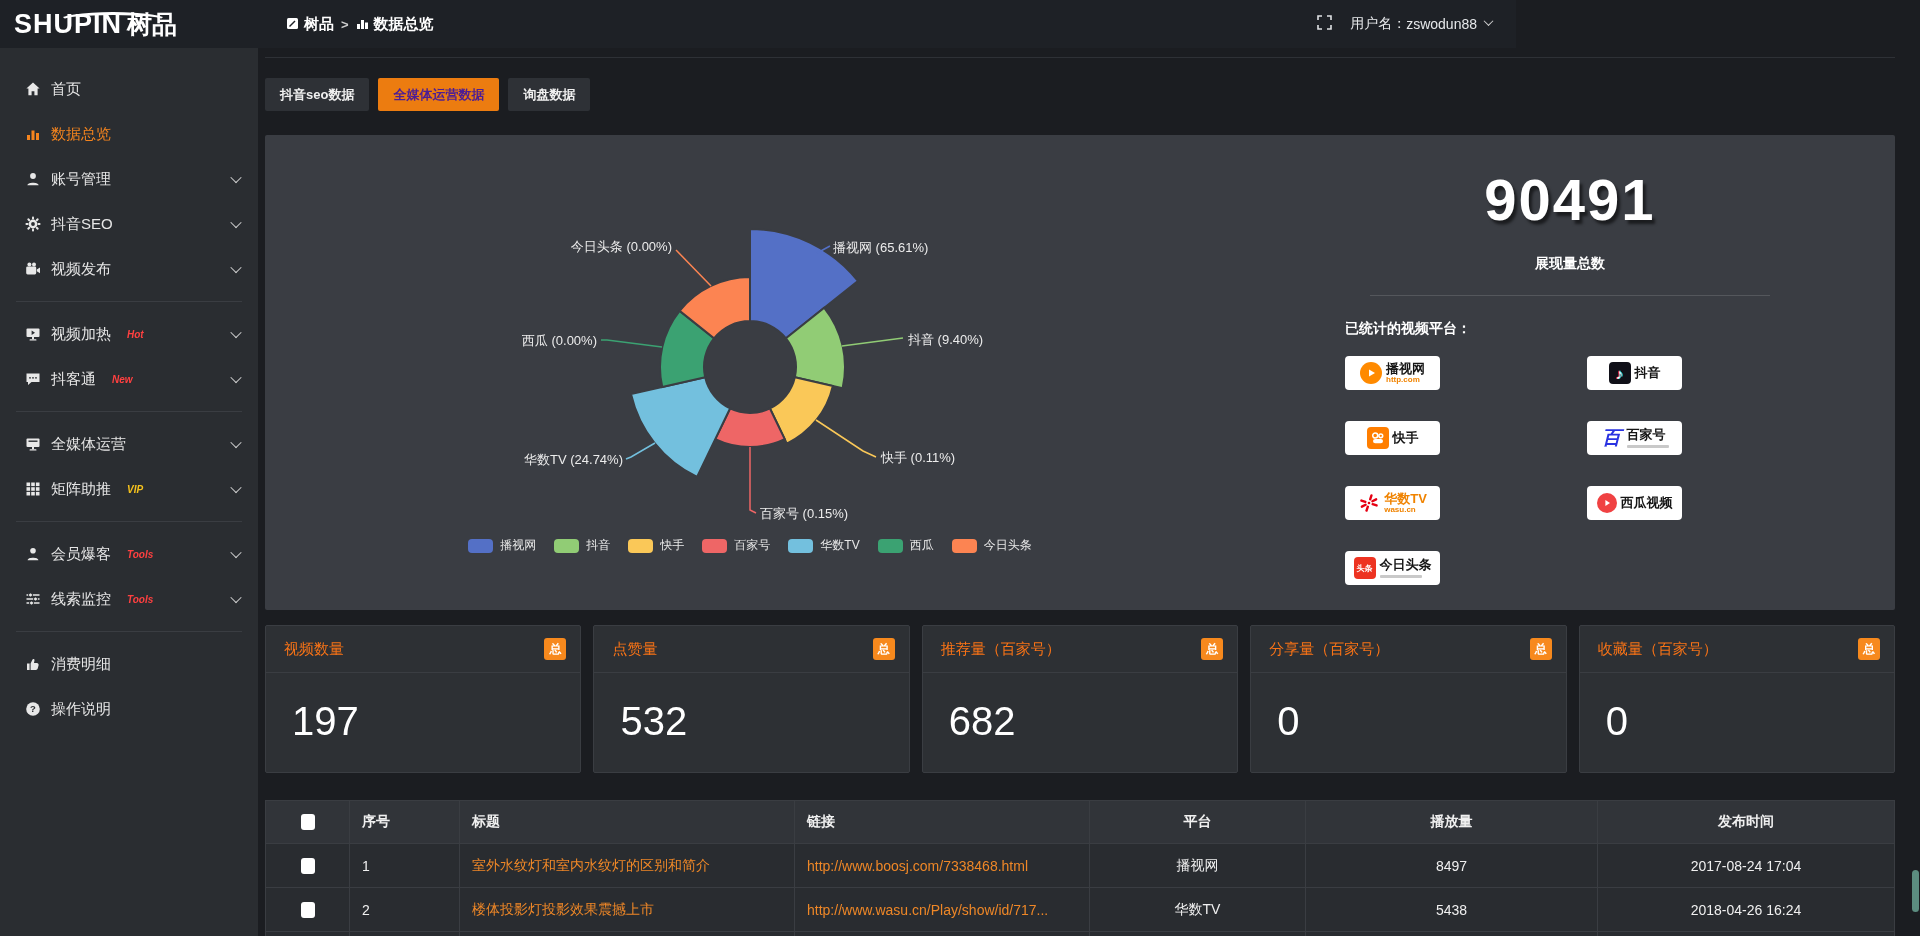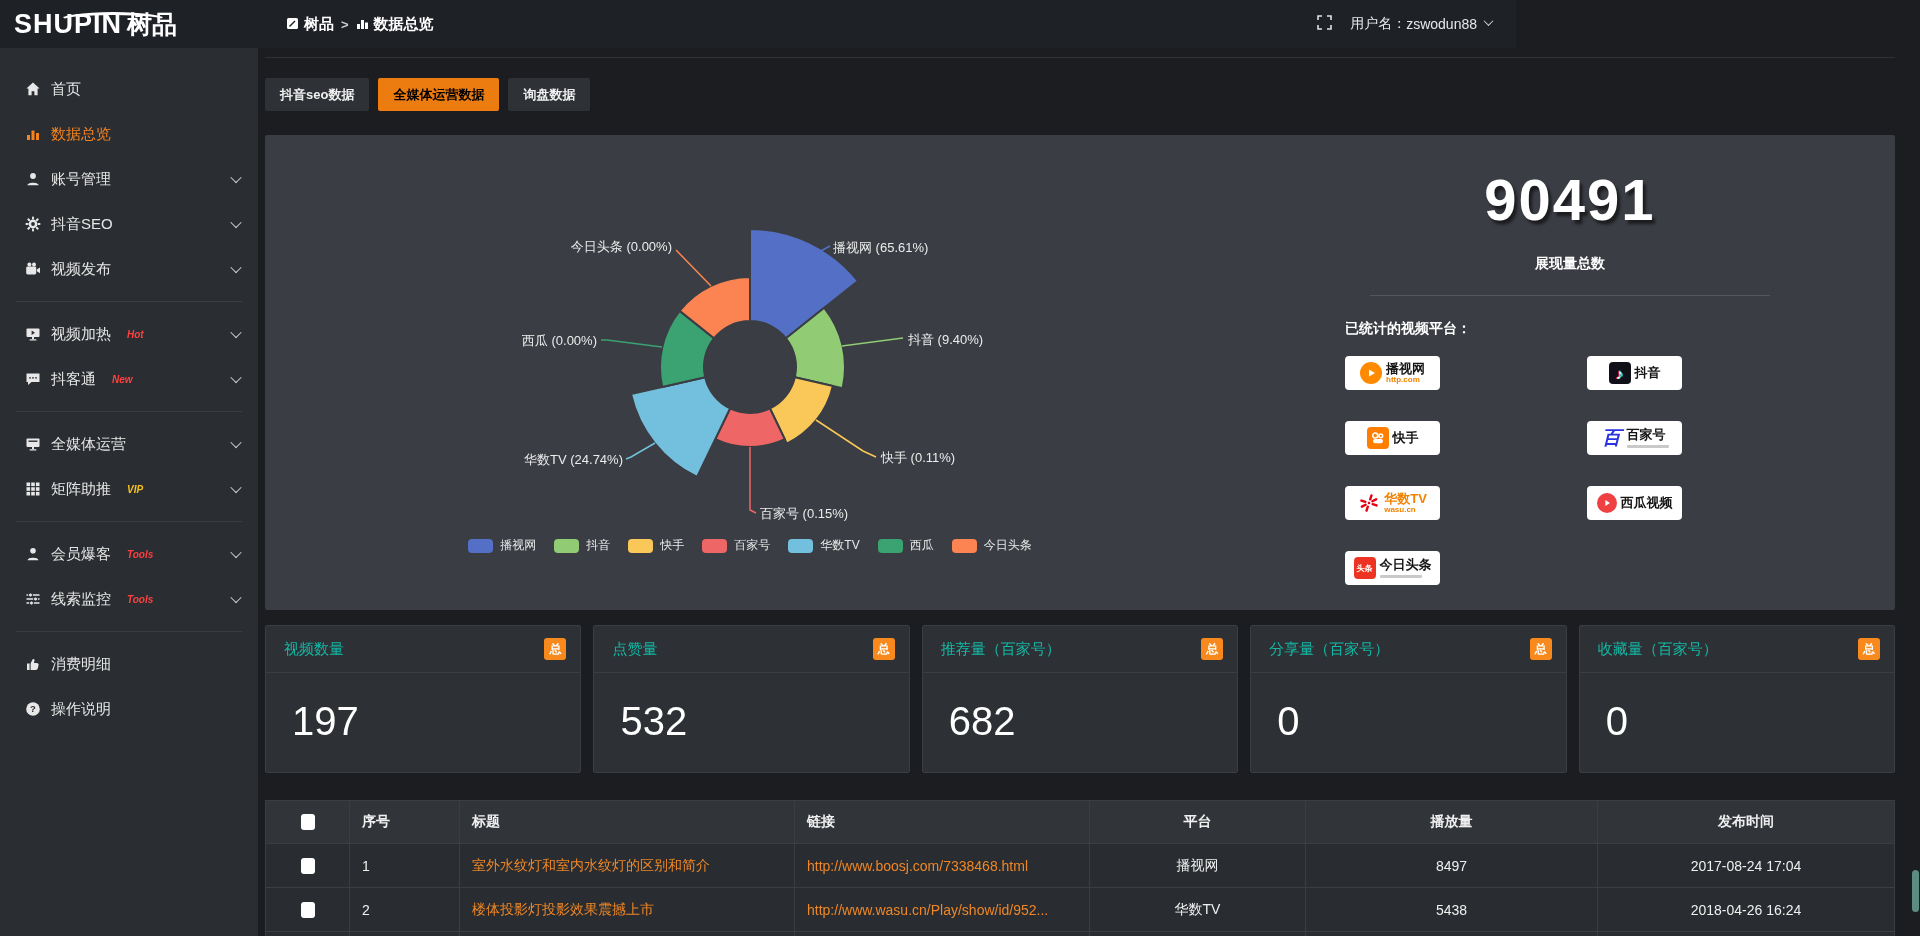--- a/index.html
+++ b/index.html
@@ -31,21 +31,21 @@
   .sb-ic{width:17px;height:17px;margin-right:10px;display:inline-flex;align-items:center;justify-content:center}
   .sb-tag{font-style:italic;font-weight:bold;font-size:10px;margin-left:16px}
   .sb-item .chev{margin-left:auto}
   .sb-div{height:1px;background:#3a3d42;margin:12px 16px}
   
   .main{position:absolute;left:258px;top:48px;right:0;bottom:0;background:#1b1d21}
   .main-sep{position:absolute;top:9px;left:7px;right:25px;height:1px;background:#2e3136}
   .tabs{position:absolute;left:7px;top:30px;display:flex;gap:9px}
   .tab{height:33px;padding:0 15px;display:flex;align-items:center;background:#2e3136;color:#f0f0f0;
        font-size:13px;font-weight:bold;border-radius:2px;cursor:pointer}
-  .tab.active{background:#ec7c10;color:#000000}
+  .tab.active{background:#ec7c10;color:#4c1d95}
   
   .panel{position:absolute;left:7px;top:87px;width:1630px;height:475px;background:#3a3d43;
          border-radius:2px;overflow:hidden}
   .pie-area{position:absolute;left:0;top:0;width:815px;height:440px}
   .pie-label{position:absolute;font-size:13px;color:#ececec;white-space:nowrap}
   .legend{position:absolute;left:55px;top:402px;width:860px;display:flex;justify-content:center;
           gap:18px;align-items:center}
   .lg-item{display:flex;align-items:center;gap:7px;font-size:12px;color:#e8e8e8;cursor:pointer}
   .lg-chip{width:25px;height:14px;border-radius:4px}
   .summary{position:absolute;left:1020px;top:36px;width:570px;text-align:center}
@@ -61,21 +61,21 @@
   .badge-txt{display:flex;flex-direction:column;align-items:flex-start;line-height:1.05}
   .badge b{font-size:13px;color:#151515}
   .badge-sub{font-style:normal;font-size:8px;color:#f08300;font-weight:bold}
   .badge-bar{width:42px;height:3px;background:#c9c9c9;margin-top:3px;border-radius:1px}
   .lg{width:22px;height:22px;border-radius:4px;display:flex;align-items:center;justify-content:center;flex:none}
   
   .cards{position:absolute;left:7px;top:577px;width:1630px;display:flex;gap:12px}
   .card{flex:1;height:148px;background:#2d3034;border:1px solid #3a3d42;border-radius:2px;box-sizing:border-box}
   .card-head{height:46px;display:flex;align-items:center;justify-content:space-between;
              padding:0 14px 0 18px;border-bottom:1px solid #3a3d42}
-  .card-label{font-size:15px;color:#14b8a6}
+  .card-label{font-size:15px;color:#f97316}
   .card-badge{width:22px;height:22px;background:#f7891d;color:#fff;font-size:12px;font-weight:bold;
               display:flex;align-items:center;justify-content:center;border-radius:3px}
   .card-value{font-size:40px;color:#fff;padding:26px 0 0 26px}
   
   .table{position:absolute;left:7px;top:752px;width:1630px}
   .trow{display:flex;height:44px}
   .cell{box-sizing:border-box;background:#292c30;border-right:1px solid #3a3d42;border-bottom:1px solid #3a3d42;
         display:flex;align-items:center;font-size:14px;color:#f0f0f0;padding:2px 12px}
   .trow .cell:first-child{border-left:1px solid #3a3d42}
   .trow.head .cell{background:#313439;border-top:1px solid #3a3d42;font-weight:bold}
@@ -538,21 +538,21 @@
         <div class="cell c-center" style="width: 85px;">
           <span class="cb"></span>
         </div>
         <div class="cell " style="width: 110px;">
           <span>2</span>
         </div>
         <div class="cell " style="width: 335px;">
           <span class="t-orange">楼体投影灯投影效果震撼上市</span>
         </div>
         <div class="cell " style="width: 295px;">
-          <span class="t-orange">http://www.wasu.cn/Play/show/id/952...</span>
+          <span class="t-orange">http://www.wasu.cn/Play/show/id/717...</span>
         </div>
         <div class="cell c-center" style="width: 216px;">
           <span>华数TV</span>
         </div>
         <div class="cell c-center" style="width: 292px; text-align: right;">
           <span>5438</span>
         </div>
         <div class="cell c-center" style="width: 297px;">
           <span>2018-04-26 16:24</span>
         </div>

